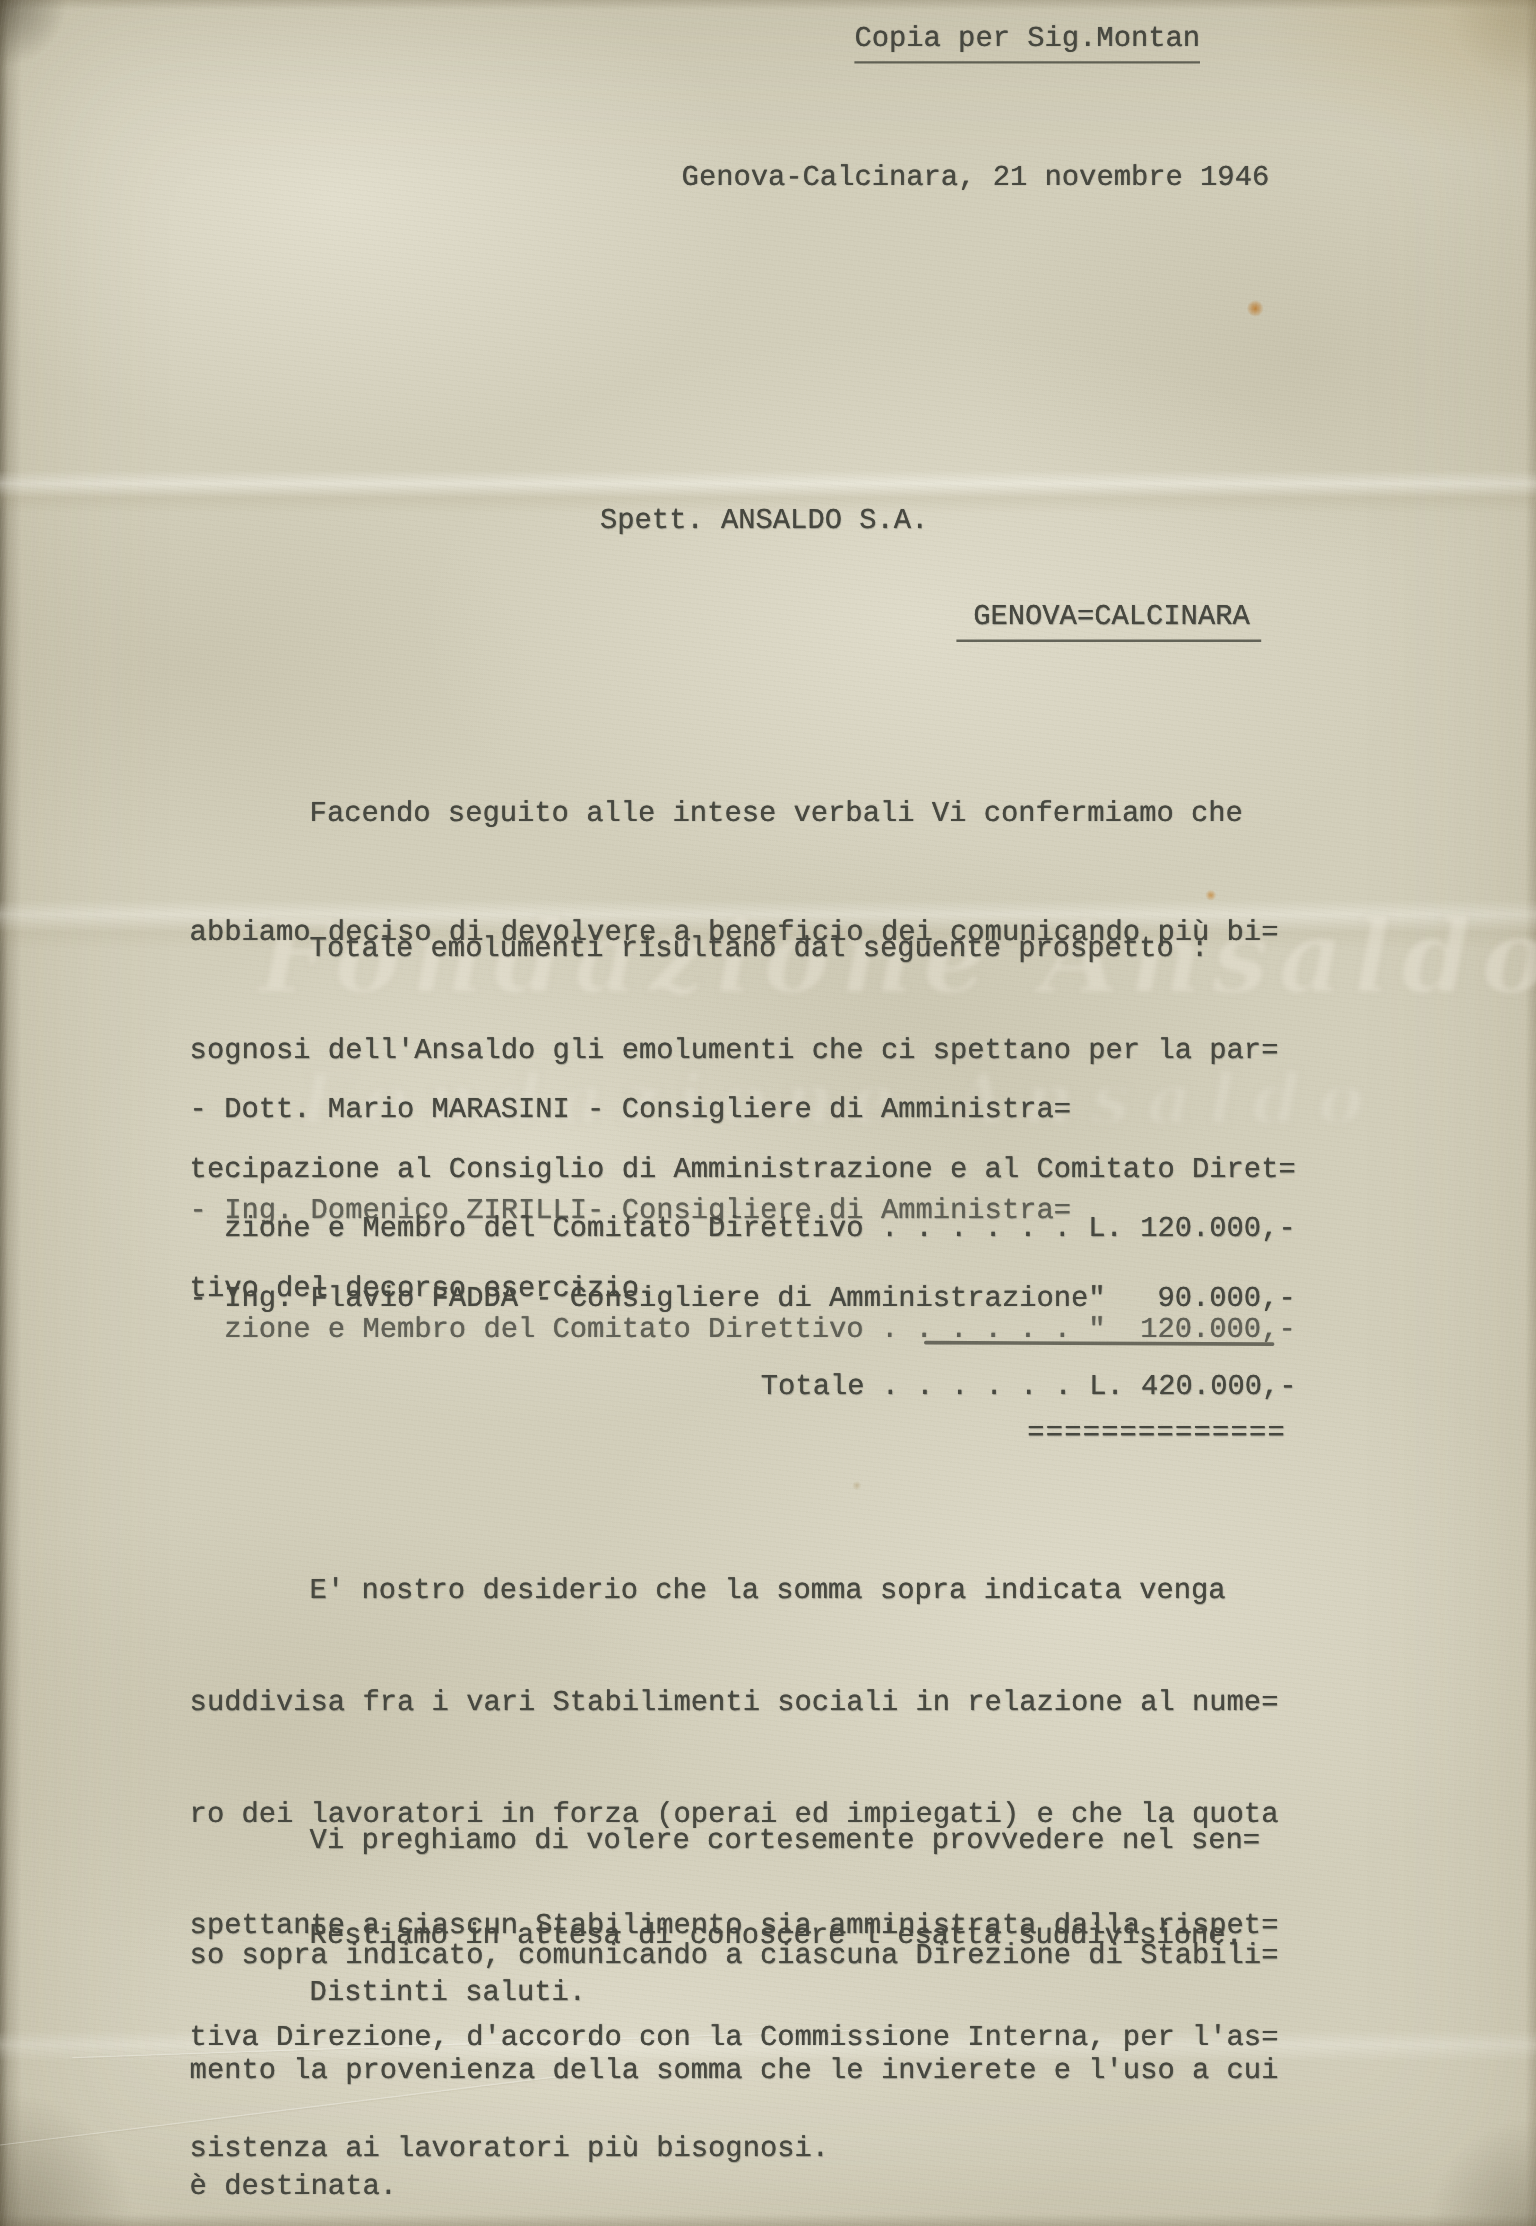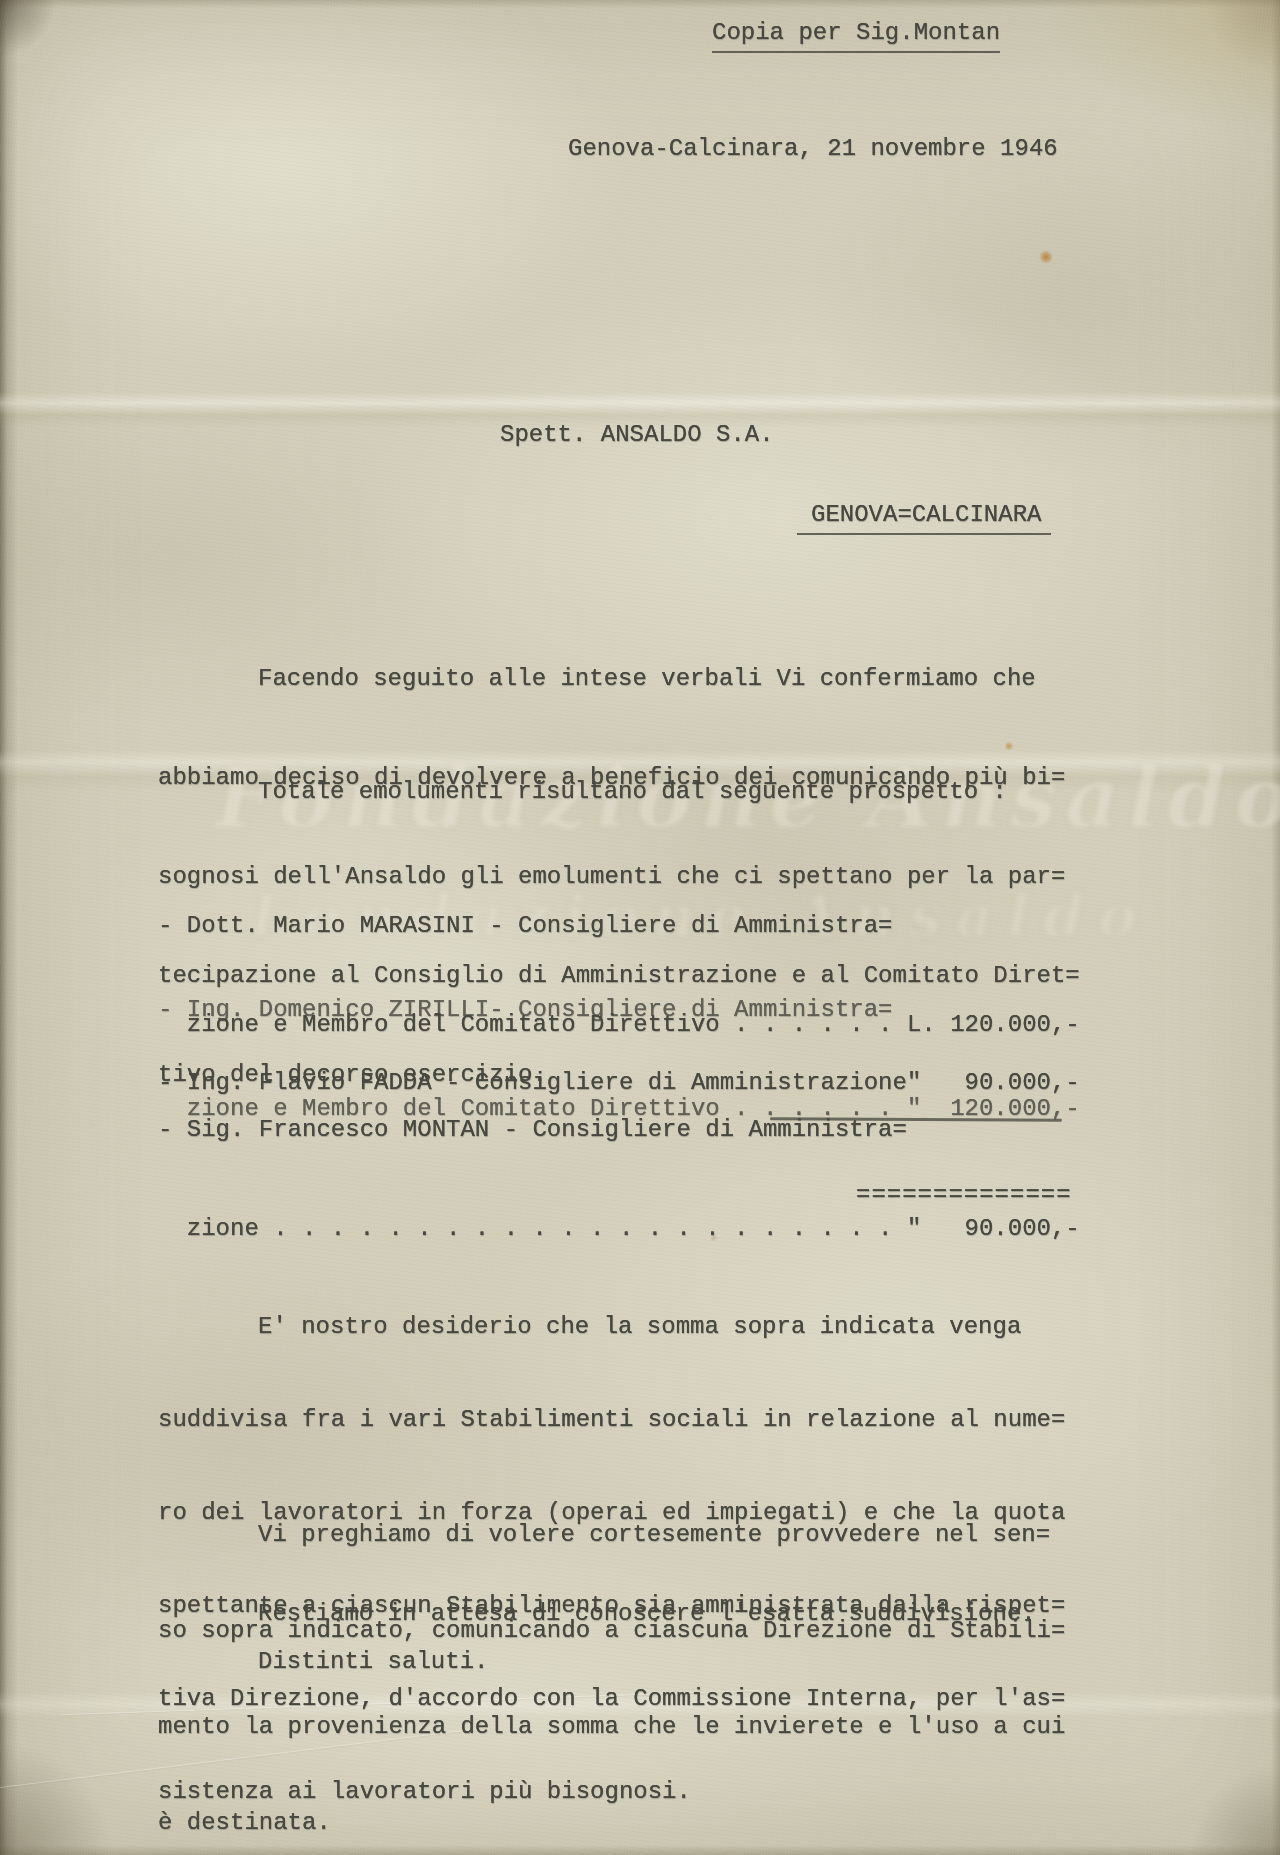--- a/index.html
+++ b/index.html
@@ -114,26 +114,23 @@
 
   <div class="typed f1" style="top:927px;">
     <div>- Ing. Domenico ZIRILLI- Consigliere di Amministra=</div>
     <div>  zione e Membro del Comitato Direttivo . . . . . . "  120.000,-</div>
   </div>
 
   <div class="typed" style="top:1000px;">
     <div>- Ing. Flavio FADDA - Consigliere di Amministrazione"   90.000,-</div>
   </div>
 
-  <div class="typed" style="top:1047px;">
-    <div>- Sig. Francesco MONTAN - Consigliere di Amministra=</div>
-    <div>  zione . . . . . . . . . . . . . . . . . . . . . . "   90.000,-</div>
-  </div>
 
   <div class="rule" style="top:1118px;left:770px;width:292px;"></div>
+  <div class="typed" style="left:634px;top:1140px;">Totale . . . . . . L. 420.000,-</div>
   <div class="typed" style="left:856px;top:1178px;letter-spacing:1px;">==============</div>
 
   <div class="typed lh31" style="top:1249px;">
     <div class="ind">E' nostro desiderio che la somma sopra indicata venga</div>
     <div>suddivisa fra i vari Stabilimenti sociali in relazione al nume=</div>
     <div>ro dei lavoratori in forza (operai ed impiegati) e che la quota</div>
     <div>spettante a ciascun Stabilimento sia amministrata dalla rispet=</div>
     <div>tiva Direzione, d'accordo con la Commissione Interna, per l'as=</div>
     <div>sistenza ai lavoratori più bisognosi.</div>
   </div>

